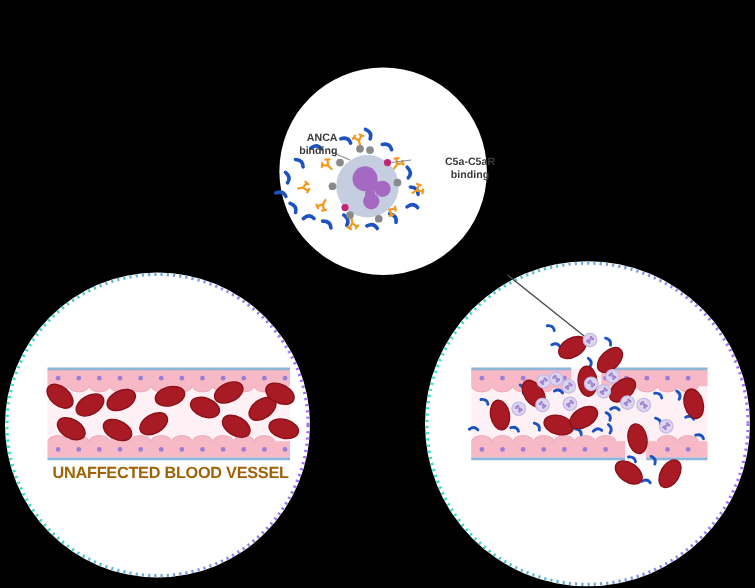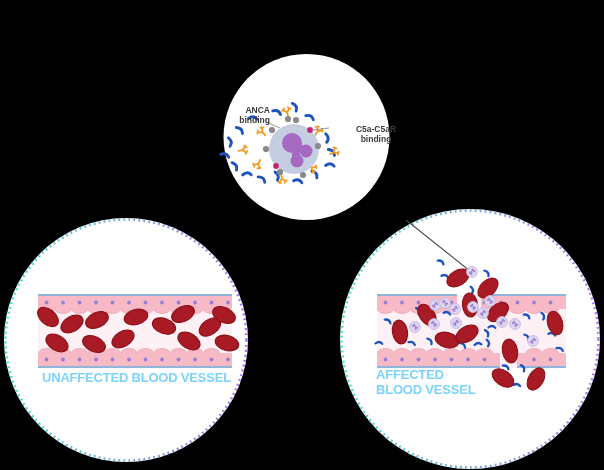--- a/index.html
+++ b/index.html
@@ -1,20 +1,20 @@
 <!DOCTYPE html>
 <html><head>
 <meta charset="utf-8">
 <style>
   html,body{margin:0;padding:0;background:#000;}
   .stage{position:relative;width:604px;height:470px;background:#000;overflow:hidden;
          font-family:"Liberation Sans",sans-serif;}
   #scene{position:absolute;left:0;top:0;}
   .label{position:absolute;white-space:pre-line;}
-  .vessel-label{font-weight:bold;font-size:13px;line-height:14.5px;color:#7dd3fc;letter-spacing:-0.2px;}
+  .vessel-label{font-weight:bold;font-size:13px;line-height:14.5px;color:#a16207;letter-spacing:-0.2px;}
   #lbl-unaffected{left:42px;top:371px;width:200px;}
   #lbl-affected{left:376px;top:368px;width:120px;}
   .annotation{font-size:8.5px;font-weight:600;color:#3a3a3a;line-height:9.5px;}
   #lbl-anca{left:234px;top:106px;width:36px;text-align:right;}
   #lbl-c5ar{left:331px;top:124px;width:60px;text-align:center;line-height:10px;margin-left:15px;}
 </style>
 </head>
 <body>
 
 <div class="stage" style="background: rgb(0, 0, 0);">
@@ -296,19 +296,17 @@
         <circle cx="303" cy="175" r="3.1" fill="#8a8a8a"></circle>
         <circle cx="318" cy="146" r="3.1" fill="#8a8a8a"></circle>
         <circle cx="296" cy="120" r="3.1" fill="#8a8a8a"></circle>
         <circle cx="310" cy="130" r="2.9" fill="#c32572"></circle>
         <circle cx="276" cy="166" r="2.9" fill="#c32572"></circle>
         <line x1="266" y1="122" x2="280" y2="128" stroke="#8a8a8a" stroke-width="0.9"></line>
         <line x1="329" y1="128" x2="313" y2="130" stroke="#8a8a8a" stroke-width="0.9"></line>
       </g>
     </svg>
   <div class="label vessel-label" id="lbl-unaffected">UNAFFECTED BLOOD VESSEL</div>
-  <div class="label vessel-label" id="lbl-affected">AFFECTED
-BLOOD VESSEL</div>
   <div class="label annotation" id="lbl-anca">ANCA
 binding</div>
   <div class="label annotation" id="lbl-c5ar">C5a-C5aR
 binding</div>
 </div>
 
 </body></html>

